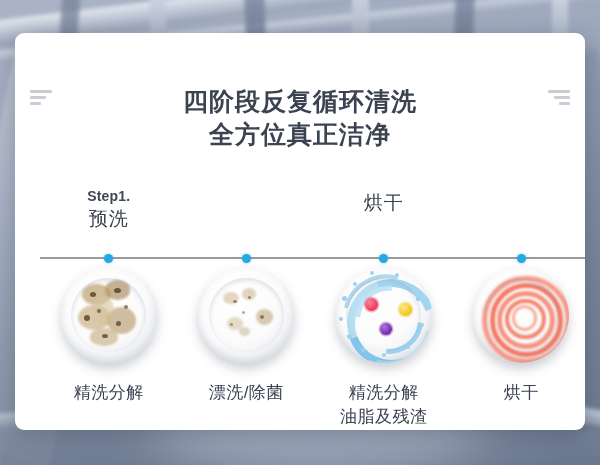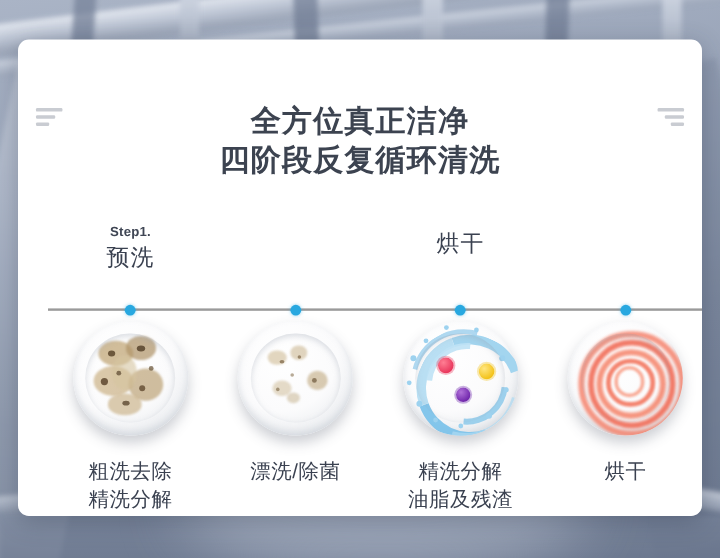--- a/index.html
+++ b/index.html
@@ -92,21 +92,21 @@
   #steps {
     position: absolute;
     left: 25px;
     top: 155px;
     width: 550px;
     display: grid;
     grid-template-columns: repeat(4, 1fr);
   }
   .step-head { text-align: center; }
   .step-no {
-    font-size: 11px;
+    font-size: 14px;
     font-weight: bold;
     color: #3f4654;
     letter-spacing: .2px;
   }
   .step-name {
     font-size: 19px;
     color: #3a4150;
     margin-top: 2px;
     letter-spacing: 1px;
   }
@@ -247,22 +247,22 @@
       <span class="b2"></span>
       <span class="b3"></span>
   </div>
   <div class="deco" id="deco-right" style="left:533px;">
     <span class="b1"></span>
       <span class="b2"></span>
       <span class="b3"></span>
   </div>
 
   <div id="title-block">
+    <div class="line">四阶段反复循环清洗</div>
     <div class="line">全方位真正洁净</div>
-    <div class="line">四阶段反复循环清洗</div>
   </div>
 
   <div id="steps">
     <div class="step-head">
       <div class="step-no">Step1.</div>
       <div class="step-name">预洗</div>
     </div>
     <div class="step-head">
     </div>
     <div class="step-head">
@@ -351,21 +351,20 @@
         <div class="heat-ring" style="left:17%; top:17%; width:66%; height:66%; border-width:5px; border-color:rgba(241,108,86,.9);  filter:blur(1.3px);"></div>
         <div class="heat-ring" style="left:25%; top:25%; width:50%; height:50%; border-width:5px; border-color:rgba(245,136,112,.9);  filter:blur(1.2px);"></div>
         <div class="heat-ring" style="left:33%; top:33%; width:34%; height:34%; border-width:4px; border-color:rgba(243,120,96,.9);   filter:blur(1.1px);"></div>
         <div class="heat-ring" style="left:40%; top:40%; width:20%; height:20%; border-width:3px; border-color:rgba(248,158,134,.85); filter:blur(1px);"></div>
       </div>
     </div>
   </div>
 
   <div id="captions">
     <div class="caption">
-      <div>粗洗去除</div>
       <div>精洗分解</div>
     </div>
     <div class="caption">
       <div>漂洗/除菌</div>
       <div></div>
     </div>
     <div class="caption">
       <div>精洗分解</div>
       <div>油脂及残渣</div>
     </div>

